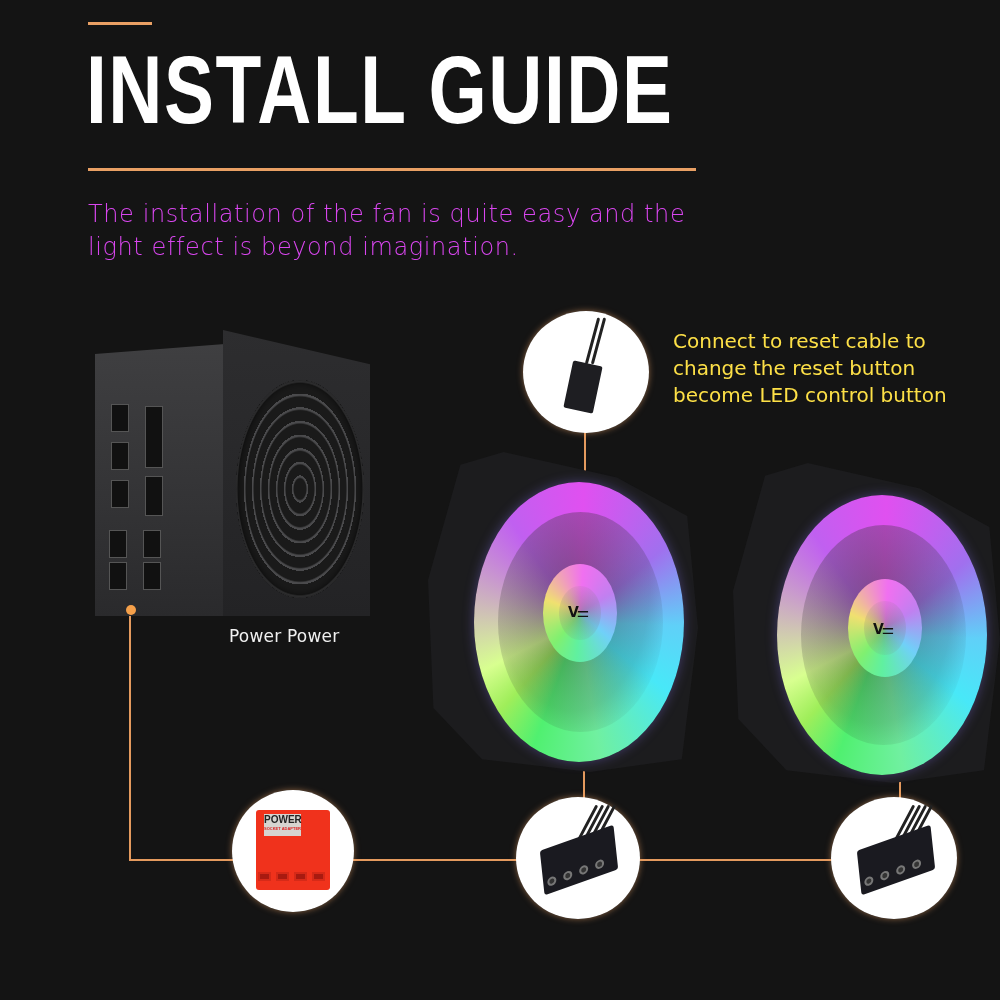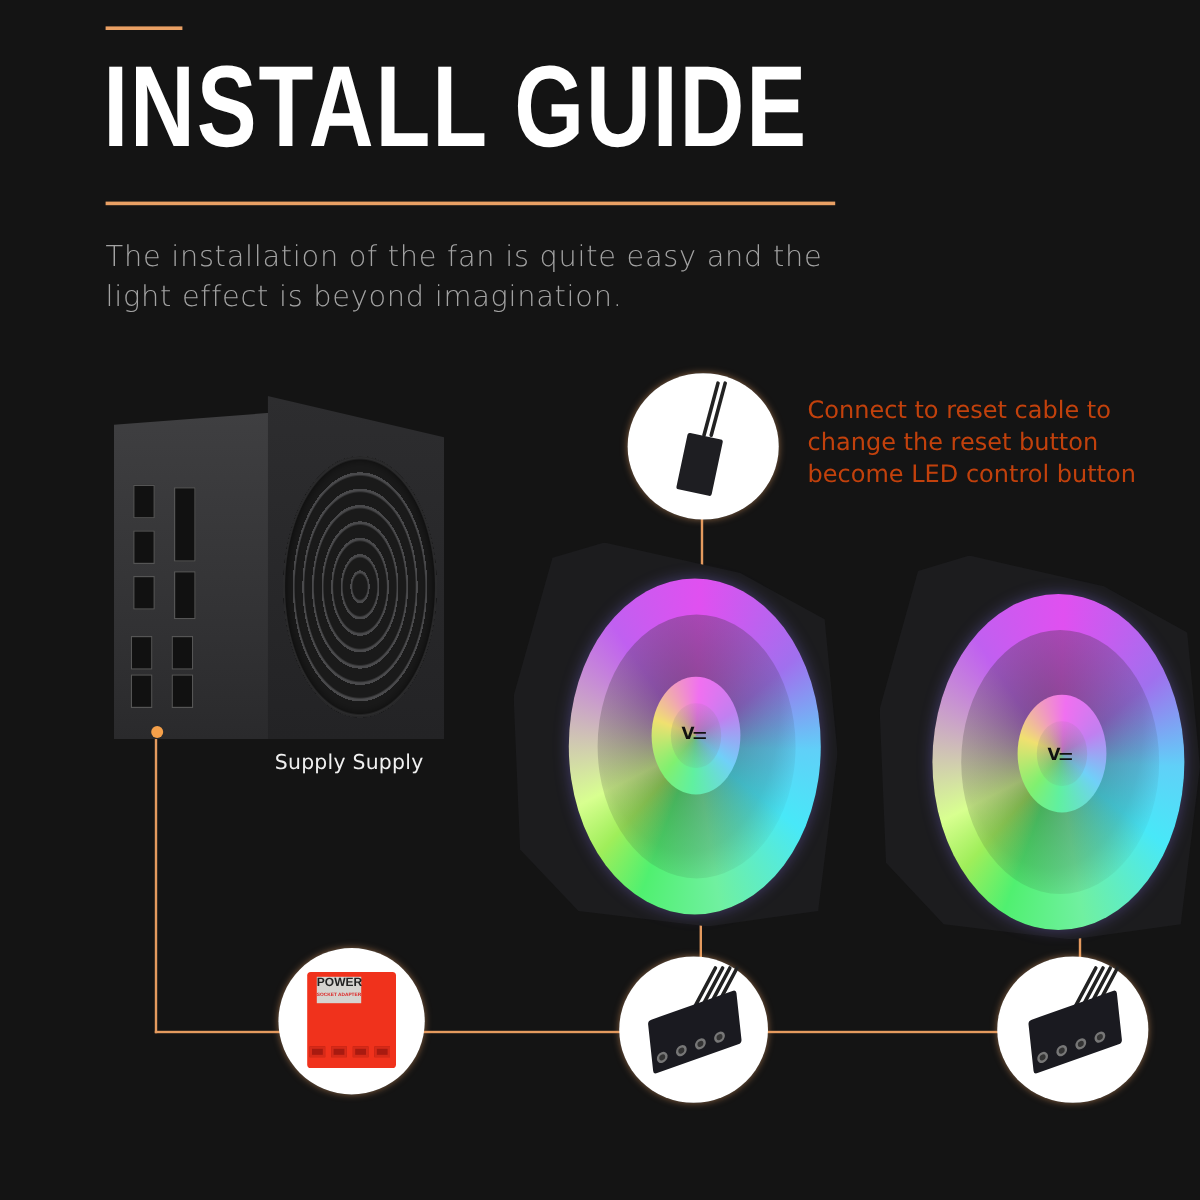--- a/index.html
+++ b/index.html
@@ -11,26 +11,26 @@
     position: absolute; left: 86px; top: 40px;
     font-family: "Liberation Sans", sans-serif; font-weight: 700;
     font-size: 96px; line-height: 100px; color: #ffffff;
     letter-spacing: 2px; transform: scaleX(0.78); transform-origin: left top;
     white-space: nowrap;
   }
   .accent-rule { position: absolute; left: 88px; top: 168px; width: 608px; height: 3px; background: #e9a064; }
   .subtitle {
     position: absolute; left: 88px; top: 198px; width: 640px;
     font-family: "DejaVu Sans", sans-serif; font-weight: 300; font-size: 24px; line-height: 33px;
-    color: #a3a3a3; letter-spacing: 0.6px;
+    color: #d946ef; letter-spacing: 0.6px;
   }
 
   .callout {
     position: absolute; left: 673px; top: 328px; width: 320px;
-    font-family: "DejaVu Sans", sans-serif; font-size: 20px; line-height: 27px; color: #c2410c;
+    font-family: "DejaVu Sans", sans-serif; font-size: 20px; line-height: 27px; color: #fde047;
   }
   .psu-label {
     position: absolute; left: 229px; top: 626px;
     font-family: "DejaVu Sans", sans-serif; font-size: 17px; color: #f0f0f0; letter-spacing: 0.2px;
   }
 
   
   .line { position: absolute; background: #e49a5e; }
 
   
@@ -130,21 +130,21 @@
     <div class="psu-socket" style="left:14px; top:218px;"></div>
     <div class="psu-socket" style="left:50px; top:62px; height:62px;"></div>
     <div class="psu-socket" style="left:50px; top:132px; height:40px;"></div>
     <div class="psu-socket" style="left:48px; top:186px;"></div>
     <div class="psu-socket" style="left:48px; top:218px;"></div>
   </div>
   <div class="psu-front"></div>
   <div class="psu-fan"></div>
   <div class="psu-dot"></div>
 </div>
-<div class="psu-label">Supply Supply</div>
+<div class="psu-label">Power Power</div>
 
 <div class="fan" style="left:428px; top:452px; width:270px; height:320px;">
   <div class="fan-frame"></div>
   <div class="fan-ring" style="left:46px; top:30px; width:210px; height:280px;"></div>
   <div class="fan-inner" style="left:70px; top:60px; width:165px; height:220px;"></div>
   <div class="fan-hub" style="left:115px; top:112px; width:74px; height:98px;"></div>
   <span class="fan-logo" style="left:140px; top:152px;">ᐯ⚌</span>
 </div>
 
 <div class="fan" style="left:733px; top:463px; width:267px; height:320px;">

